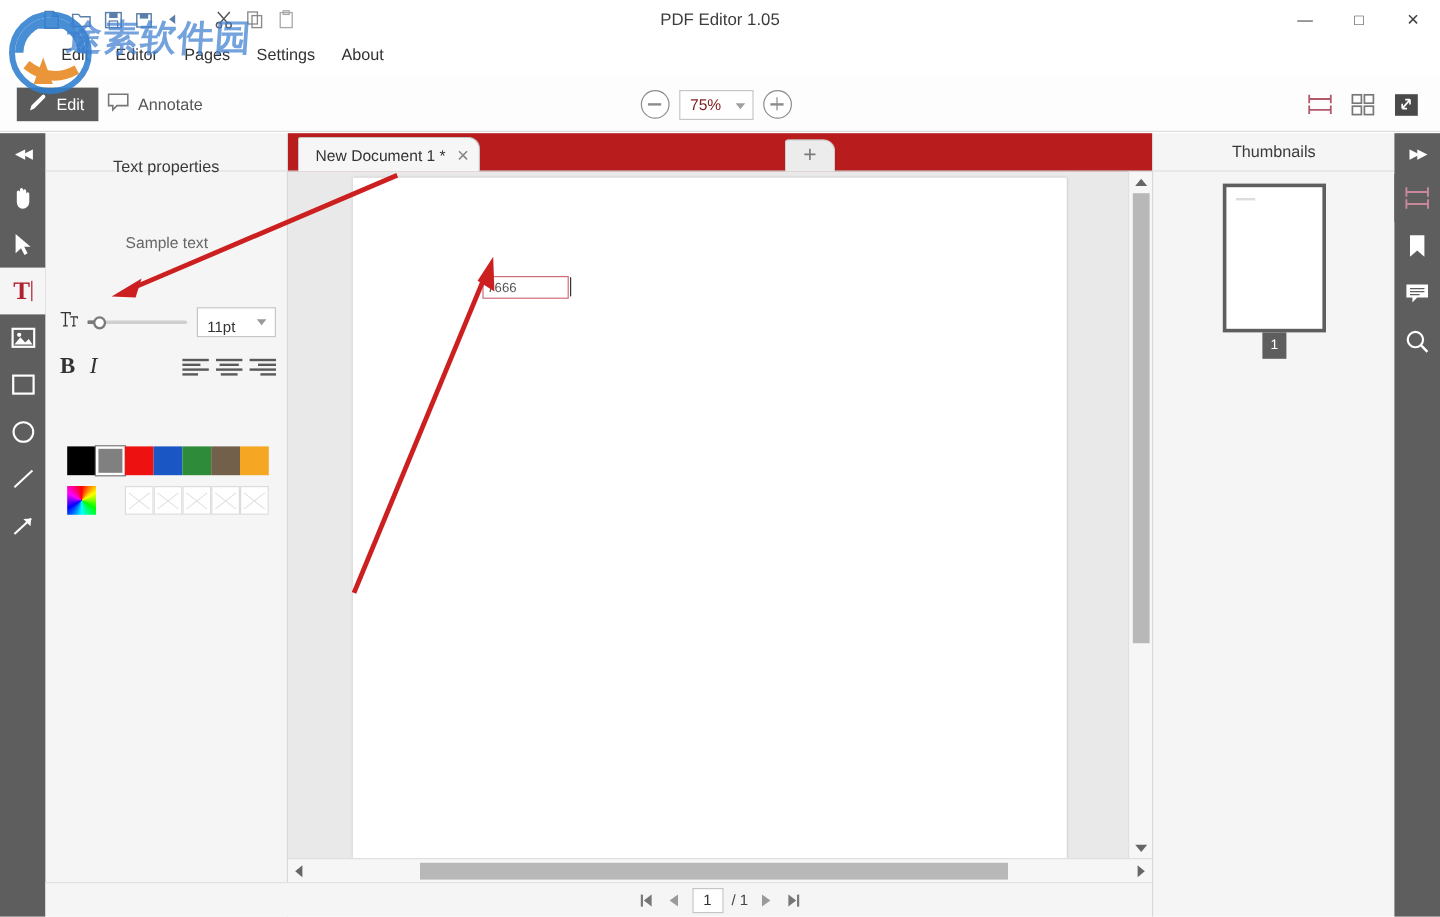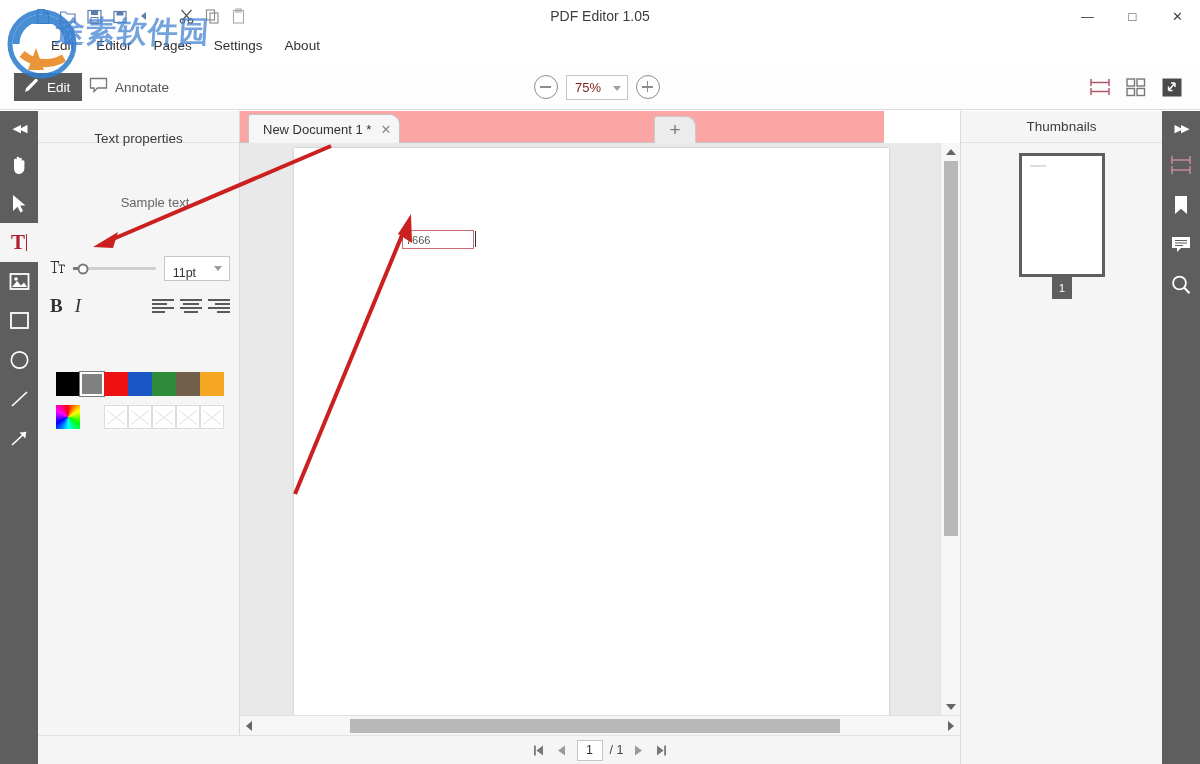--- a/index.html
+++ b/index.html
@@ -119,21 +119,21 @@
   
   .proppanel {
     position: absolute; top: 111px; left: 38px; width: 202px; height: 653px;
     background: #f5f5f5; border-right: 1px solid #d8d8d8;
   }
   .prop-header {
     height: 20px; line-height: 32px; text-align: center;
     font-size: 13.5px; color: #3a3a3a; border-bottom: 1px solid #e0e0e0; margin-top: 12px;
   }
   .sample-text {
-    position: absolute; top: 84px; left: 16px; width: 202px; text-align: center;
+    position: absolute; top: 84px; left: 0; width: 202px; text-align: center;
     font-size: 13px; color: #666;
   }
   .row { position: absolute; left: 12px; display: flex; align-items: center; }
 
   .sizeicon { font-size: 14px; color: #333; font-family: "Liberation Serif", serif; }
   .slider-track {
     position: relative; height: 3px; background: #cfcfcf; border-radius: 2px;
   }
   .slider-knob {
     position: absolute; top: 50%; transform: translate(-50%,-50%);
@@ -177,22 +177,22 @@
     border: 1px solid #c6c6c6; background:#fff; height: 22px; width: 54px;
     display:flex; align-items:center; justify-content:center; font-size:12.5px; color:#333; position: relative;
   }
   .spin .arrows { position:absolute; right: 4px; top: 2px; display:flex; flex-direction: column; gap: 2px;}
   .spin .arrows i { border-left: 3.5px solid transparent; border-right: 3.5px solid transparent; display:block;}
   .spin .arrows .up { border-bottom: 4px solid #888; }
   .spin .arrows .dn { border-top: 4px solid #888; }
 
   
   .tabbar {
-    position: absolute; top: 111px; left: 240px; width: 644px; height: 32px;
-    background: #fca5a5; border-bottom: 1px solid #c4c4c4;
+    position: absolute; top: 111px; left: 240px; width: 720px; height: 32px;
+    background: #b91c1c; border-bottom: 1px solid #c4c4c4;
   }
   .tab {
     position: absolute; left: 8px; top: 3px; height: 29px;
     background: #f6f6f6; border: 1px solid #c4c4c4; border-bottom: none;
     border-radius: 3px 10px 0 0;
     display: flex; align-items: center; padding: 0 8px 0 14px; gap: 9px;
     font-size: 13px; color: #333; cursor: default;
   }
   .tab .x { color: #888; font-size: 13px; cursor: default; }
   .tabadd {

